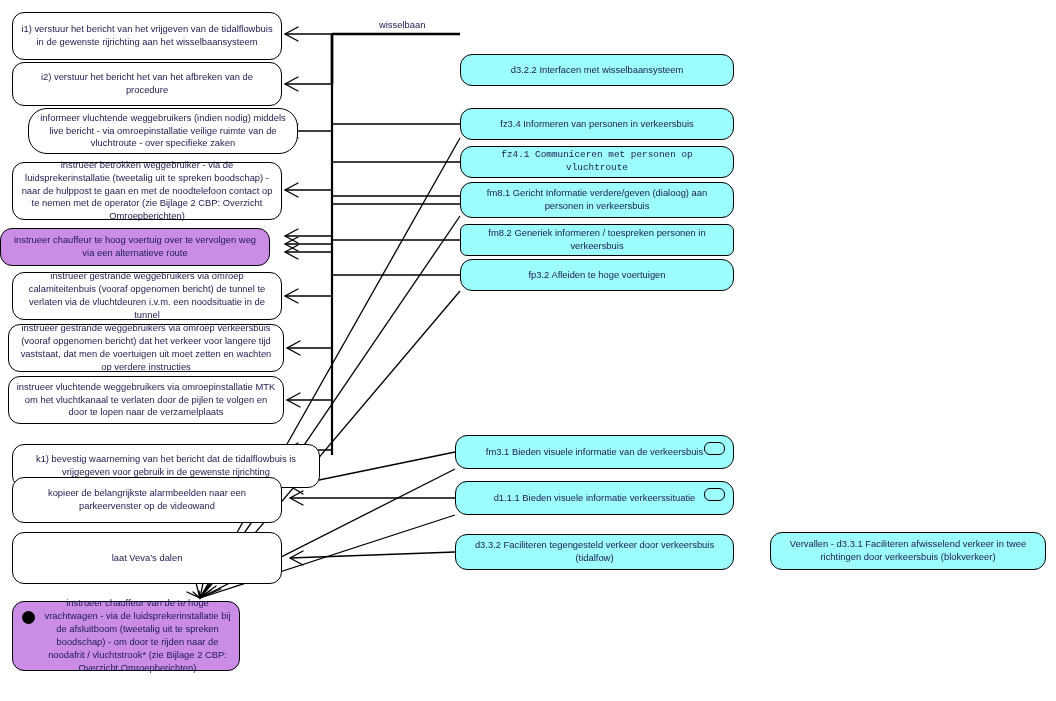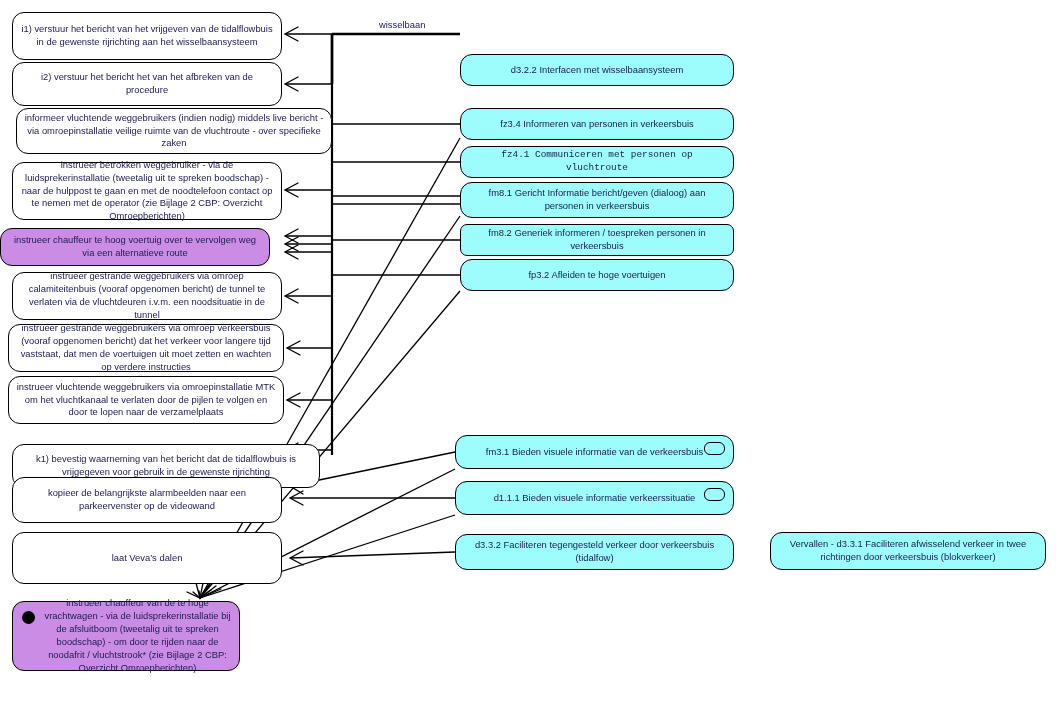--- a/index.html
+++ b/index.html
@@ -157,21 +157,21 @@
   <div class="edge-label" style="left:376px; top:19px;">wisselbaan</div>
 
   <div class="node" style="left:12px; top:12px; width:270px; height:48px;">
     <span class="txt">i1) verstuur het bericht van het vrijgeven van de tidalflowbuis in de gewenste rijrichting aan het wisselbaansysteem</span>
   </div>
 
   <div class="node" style="left:12px; top:62px; width:270px; height:44px;">
     <span class="txt">i2) verstuur het bericht het van het afbreken van de procedure</span>
   </div>
 
-  <div class="node" style="left:16px; top:108px; width:316px; height:46px;">
+  <div class="node" style="left:28px; top:108px; width:270px; height:46px;border-radius:19px;">
     <span class="txt">informeer vluchtende weggebruikers (indien nodig) middels live bericht - via omroepinstallatie veilige ruimte van de vluchtroute - over specifieke zaken</span>
   </div>
 
   <div class="node" style="left:12px; top:162px; width:270px; height:58px;">
     <span class="txt">instrueer betrokken weggebruiker - via de luidsprekerinstallatie (tweetalig uit te spreken boodschap) - naar de hulppost te gaan en met de noodtelefoon contact op te nemen met de operator (zie Bijlage 2 CBP: Overzicht Omroepberichten)</span>
   </div>
 
   <div class="node purple" style="left:0; top:228px; width:270px; height:38px;">
     <span class="txt">instrueer chauffeur te hoog voertuig over te vervolgen weg via een alternatieve route</span>
   </div>
@@ -211,21 +211,21 @@
 
   <div class="node cyan" style="left:460px; top:108px; width:274px; height:32px;">
     <span class="txt">fz3.4 Informeren van personen in verkeersbuis</span>
   </div>
 
   <div class="node cyan" style="left:460px; top:146px; width:274px; height:32px;font-family:Liberation Mono, monospace;">
     <span class="txt">fz4.1 Communiceren met personen op vluchtroute</span>
   </div>
 
   <div class="node cyan" style="left:460px; top:182px; width:274px; height:36px;">
-    <span class="txt">fm8.1 Gericht Informatie bericht/geven (dialoog) aan personen in verkeersbuis</span>
+    <span class="txt">fm8.1 Gericht Informatie verdere/geven (dialoog) aan personen in verkeersbuis</span>
   </div>
 
   <div class="node cyan" style="left:460px; top:224px; width:274px; height:32px;border-radius:7px;">
     <span class="txt">fm8.2 Generiek informeren / toespreken personen in verkeersbuis</span>
   </div>
 
   <div class="node cyan" style="left:460px; top:259px; width:274px; height:32px;">
     <span class="txt">fp3.2 Afleiden te hoge voertuigen</span>
   </div>
 

